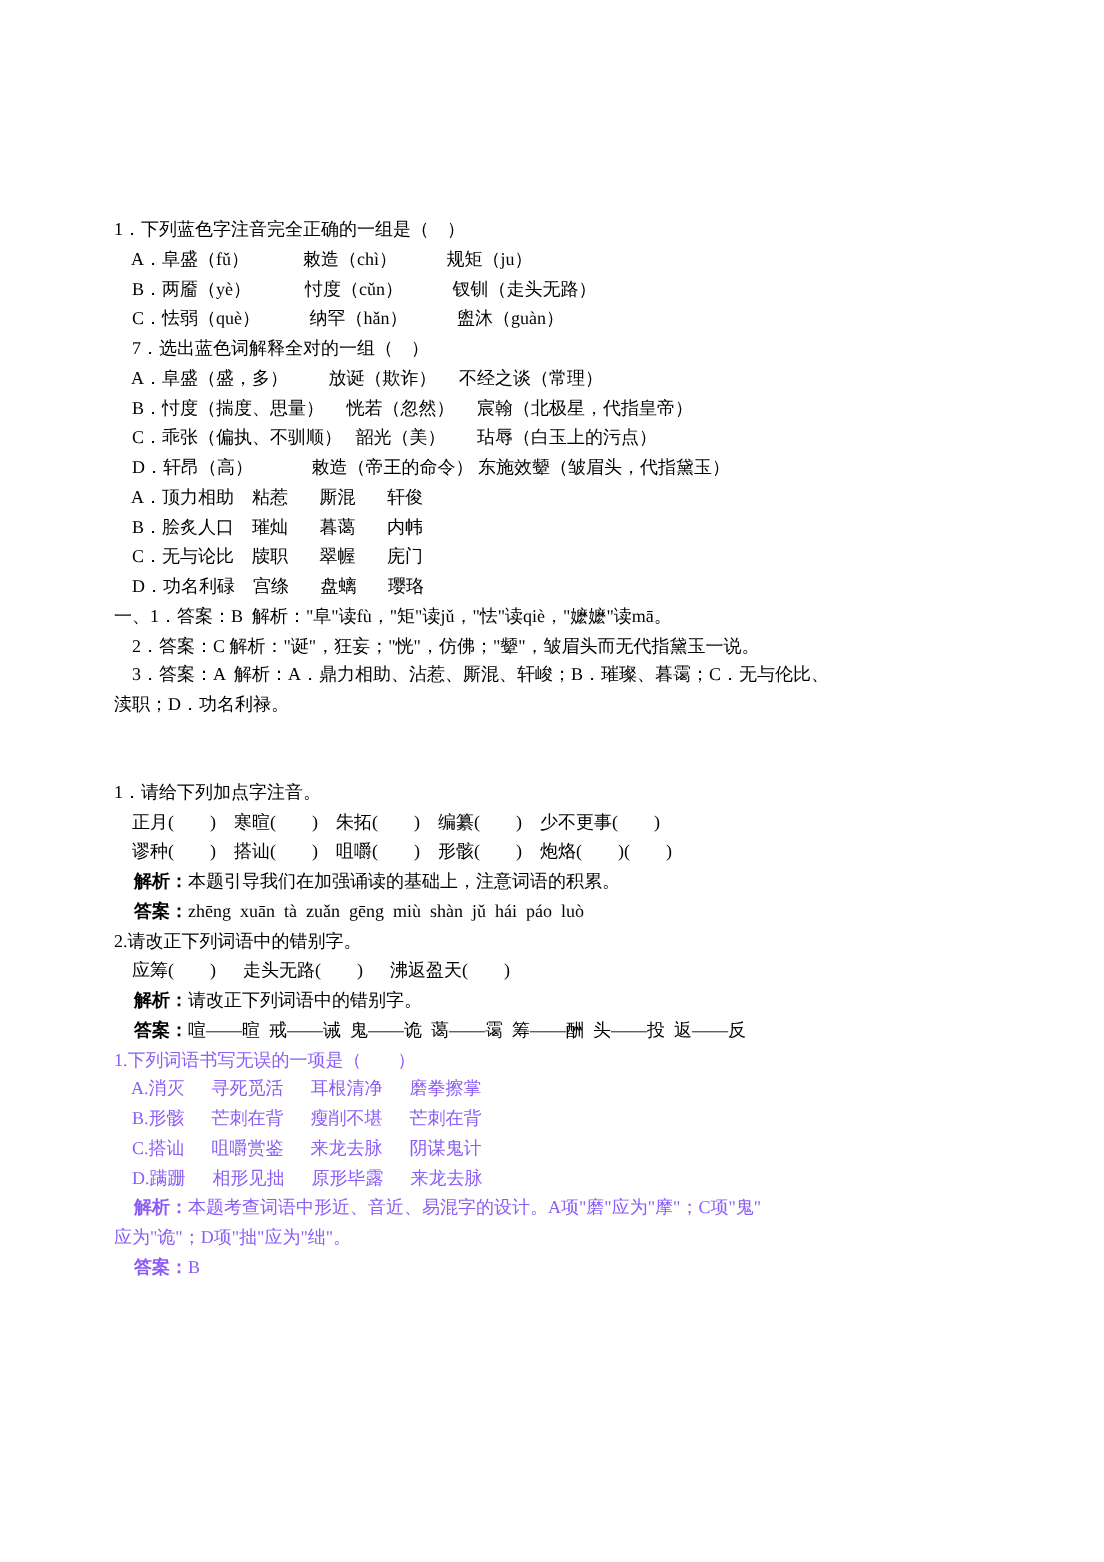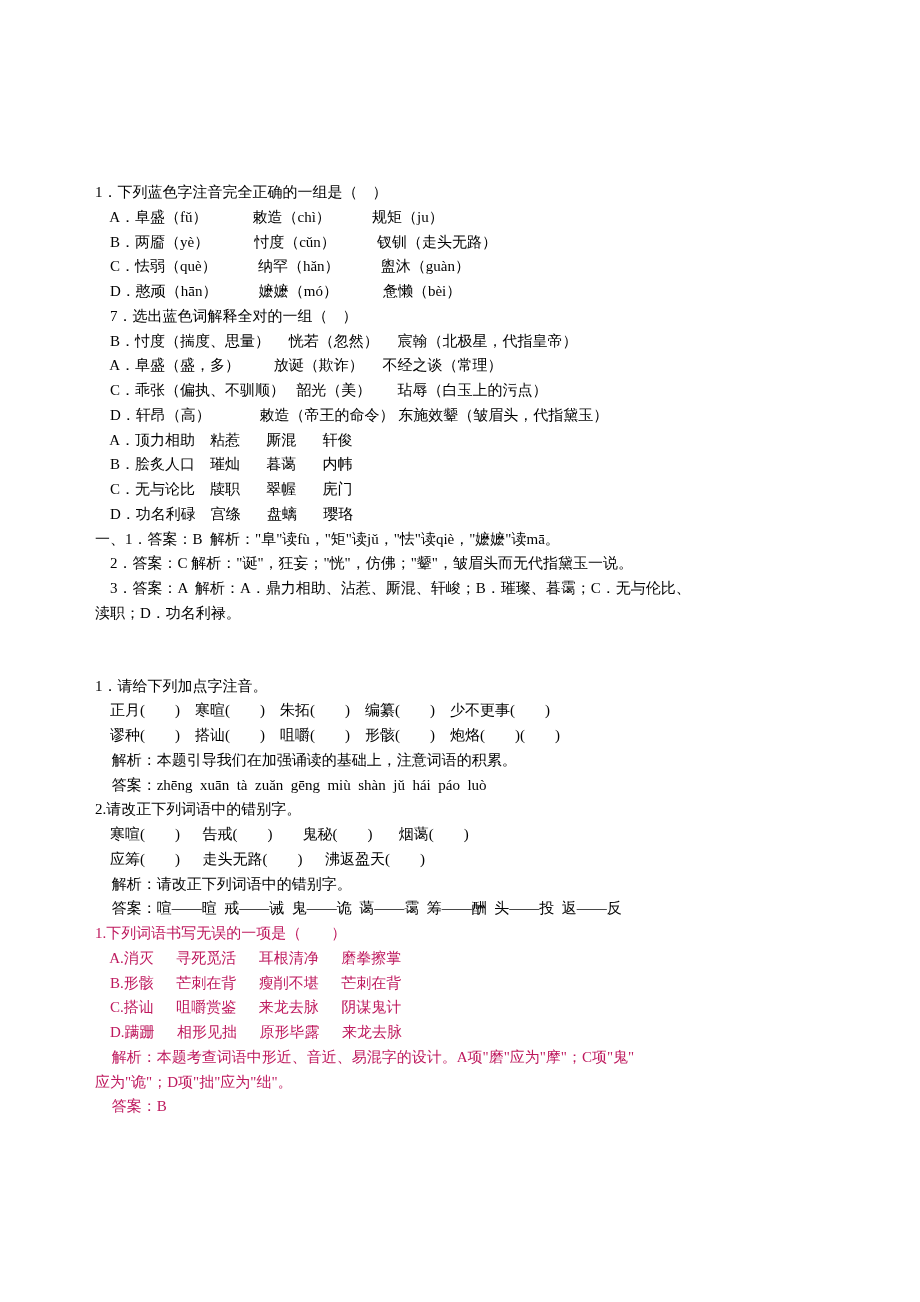--- a/index.html
+++ b/index.html
@@ -6,37 +6,36 @@
     body {
       font-family: "SimSun", "宋体", serif;
       font-size: 15px;
       line-height: 1.65;
       color: #000;
       background: #fff;
       width: 920px;
       padding: 180px 100px 100px 95px;
     }
     .line { white-space: pre; }
-    .red { color: #be185d; }
-    .bold { font-weight: normal; font-family: "SimHei", "黑体", sans-serif; }
+    .red { color: #8b5cf6; }
+    .bold { font-weight: bold; font-family: "SimHei", "黑体", sans-serif; }
     .section-gap { height: 48px; }
   </style>
 </head>
 <body>
 
 <div>
   <div class="line">1．下列蓝色字注音完全正确的一组是（　）</div>
   <div class="line">    A．阜盛（fǔ）            敕造（chì）           规矩（ju）</div>
   <div class="line">    B．两靥（yè）            忖度（cǔn）           钗钏（走头无路）</div>
   <div class="line">    C．怯弱（què）           纳罕（hǎn）           盥沐（guàn）</div>
-  <div class="line">    D．憨顽（hān）           嬷嬷（mó）            惫懒（bèi）</div>
 
   <div class="line">    7．选出蓝色词解释全对的一组（　）</div>
+  <div class="line">    A．阜盛（盛，多）         放诞（欺诈）     不经之谈（常理）</div>
   <div class="line">    B．忖度（揣度、思量）     恍若（忽然）     宸翰（北极星，代指皇帝）</div>
-  <div class="line">    A．阜盛（盛，多）         放诞（欺诈）     不经之谈（常理）</div>
   <div class="line">    C．乖张（偏执、不驯顺）   韶光（美）       玷辱（白玉上的污点）</div>
   <div class="line">    D．轩昂（高）             敕造（帝王的命令） 东施效颦（皱眉头，代指黛玉）</div>
 
   <div class="line">    A．顶力相助    粘惹       厮混       轩俊</div>
   <div class="line">    B．脍炙人口    璀灿       暮蔼       内帏</div>
   <div class="line">    C．无与论比    牍职       翠幄       庑门</div>
   <div class="line">    D．功名利碌    宫绦       盘螭       璎珞</div>
 
   <div class="line">一、1．答案：B  解析："阜"读fù，"矩"读jǔ，"怯"读qiè，"嬷嬷"读mā。</div>
   <div class="line">    2．答案：C 解析："诞"，狂妄；"恍"，仿佛；"颦"，皱眉头而无代指黛玉一说。</div>
@@ -47,21 +46,20 @@
 <div class="section-gap"></div>
 
 <div>
   <div class="line">1．请给下列加点字注音。</div>
   <div class="line">    正月(　　)    寒暄(　　)    朱拓(　　)    编纂(　　)    少不更事(　　)</div>
   <div class="line">    谬种(　　)    搭讪(　　)    咀嚼(　　)    形骸(　　)    炮烙(　　)(　　)</div>
   <div class="line"><span class="bold">    解析：</span><span>本题引导我们在加强诵读的基础上，注意词语的积累。</span></div>
   <div class="line"><span class="bold">    答案：</span><span>zhēng  xuān  tà  zuǎn  gēng  miù  shàn  jǔ  hái  páo  luò</span></div>
 
   <div class="line">2.请改正下列词语中的错别字。</div>
-  <div class="line">    寒喧(　　)      告戒(　　)        鬼秘(　　)       烟蔼(　　)</div>
   <div class="line">    应筹(　　)      走头无路(　　)      沸返盈天(　　)</div>
   <div class="line"><span class="bold">    解析：</span><span>请改正下列词语中的错别字。</span></div>
   <div class="line"><span class="bold">    答案：</span><span>喧——暄  戒——诫  鬼——诡  蔼——霭  筹——酬  头——投  返——反</span></div>
 </div>
 
 <div>
   <div class="line red">1.下列词语书写无误的一项是（　　）</div>
   <div class="line red">    A.消灭      寻死觅活      耳根清净      磨拳擦掌</div>
   <div class="line red">    B.形骸      芒刺在背      瘦削不堪      芒刺在背</div>
   <div class="line red">    C.搭讪      咀嚼赏鉴      来龙去脉      阴谋鬼计</div>

